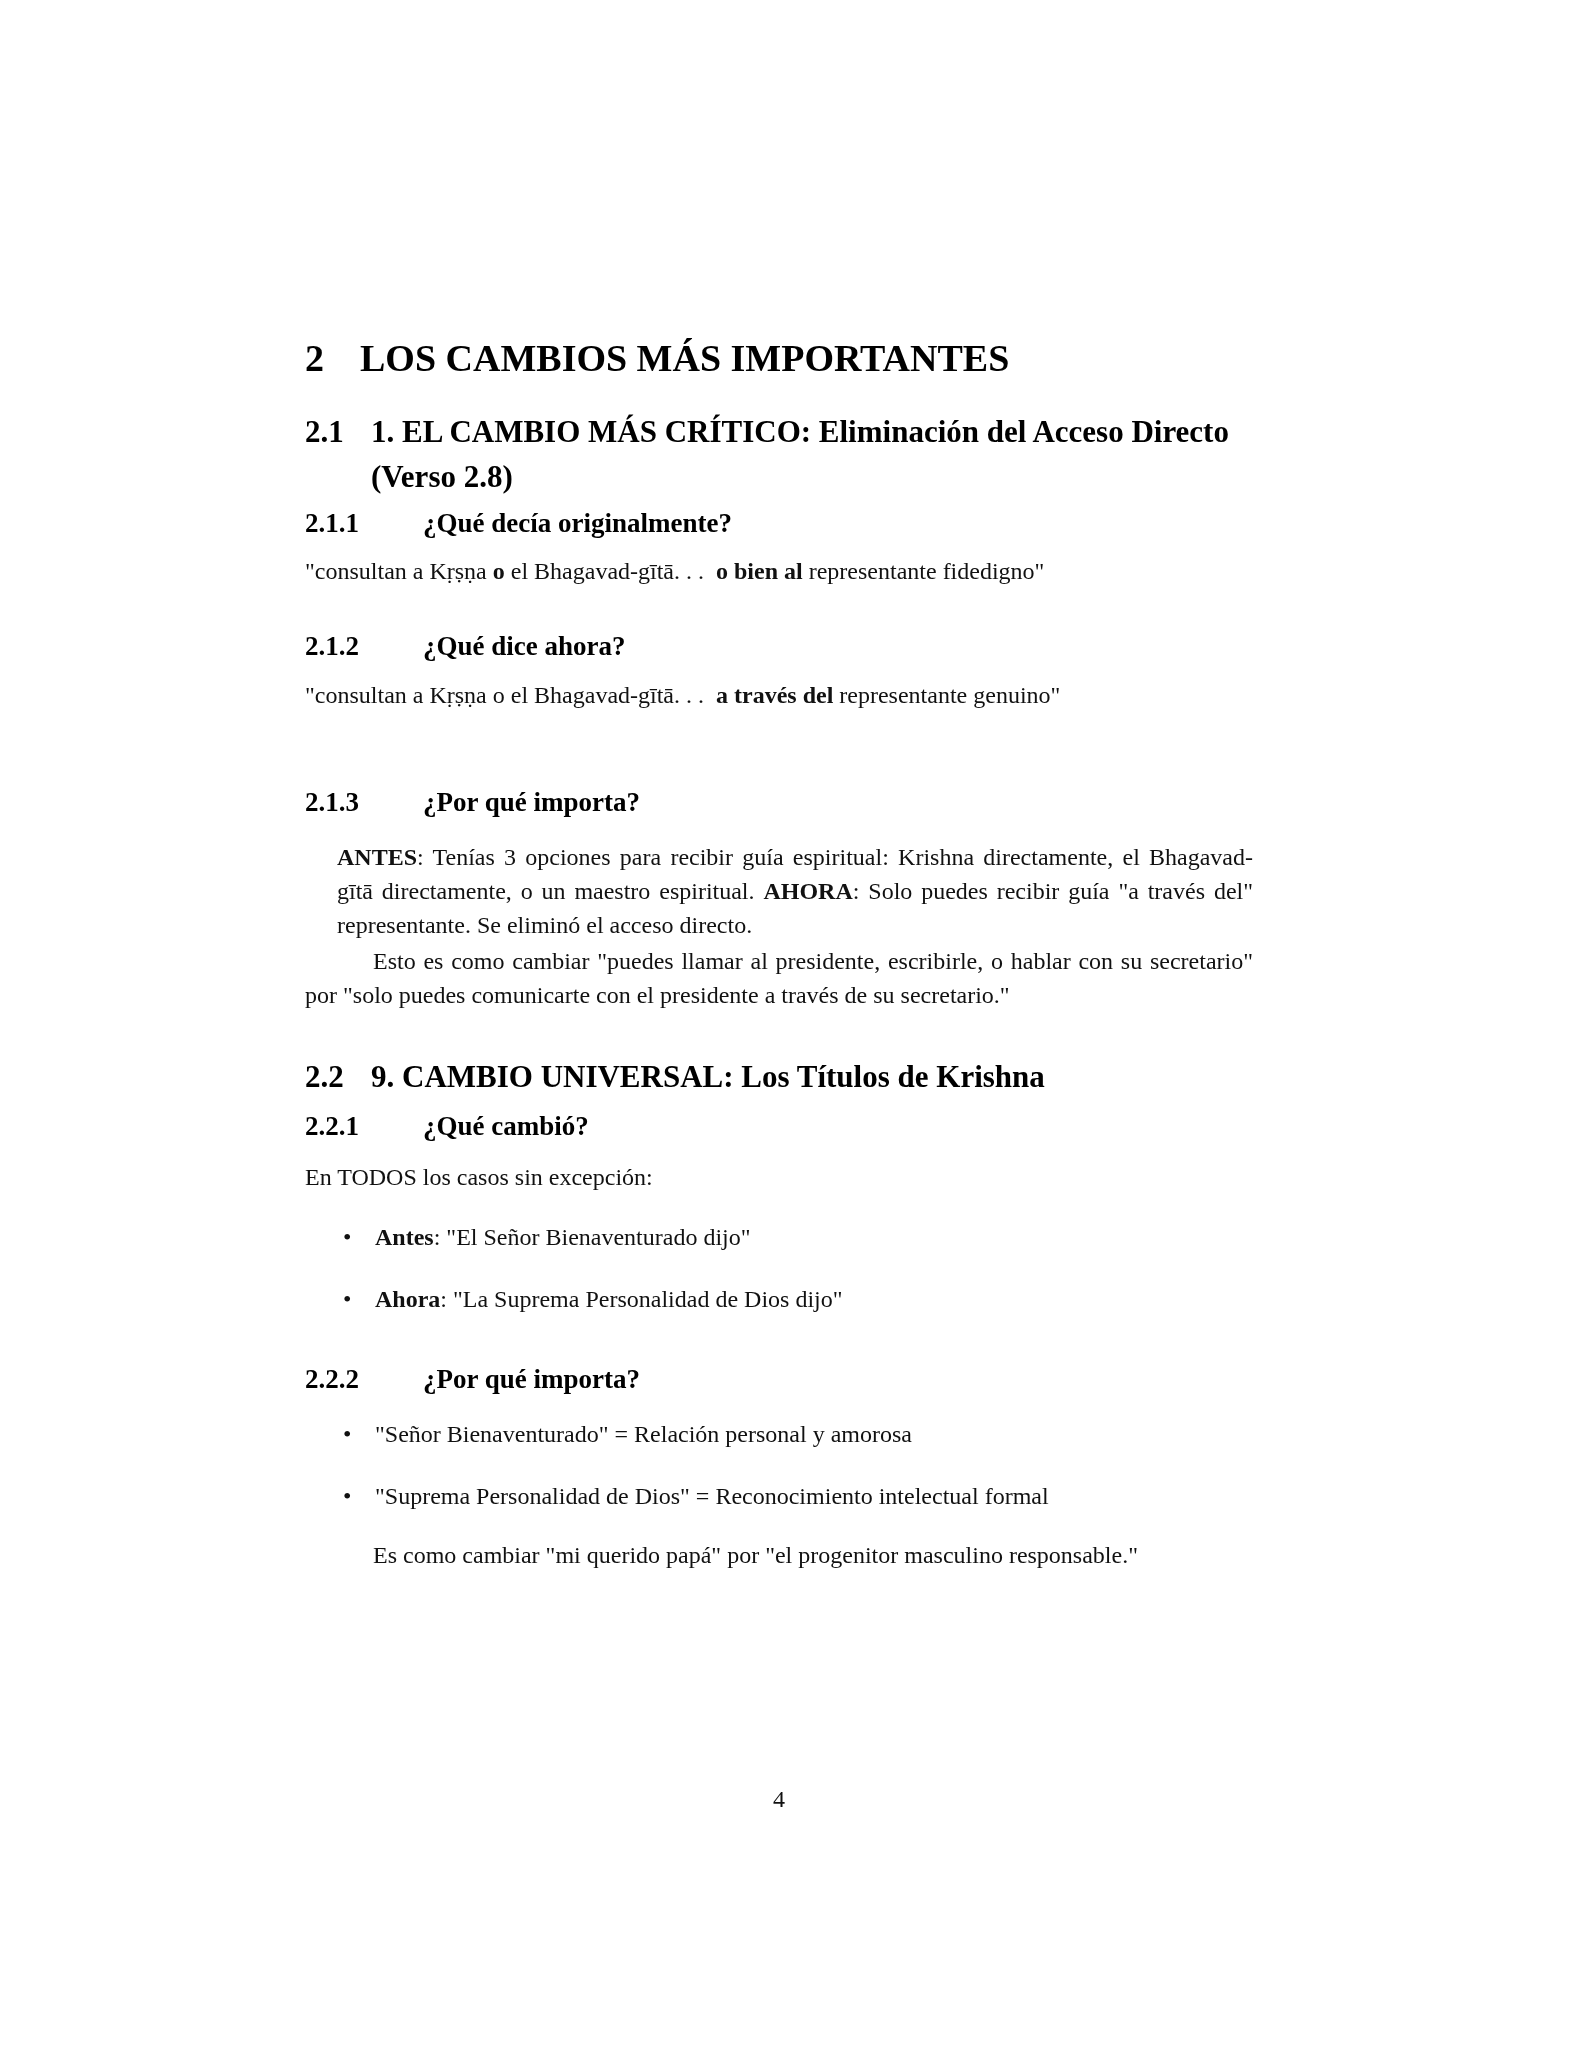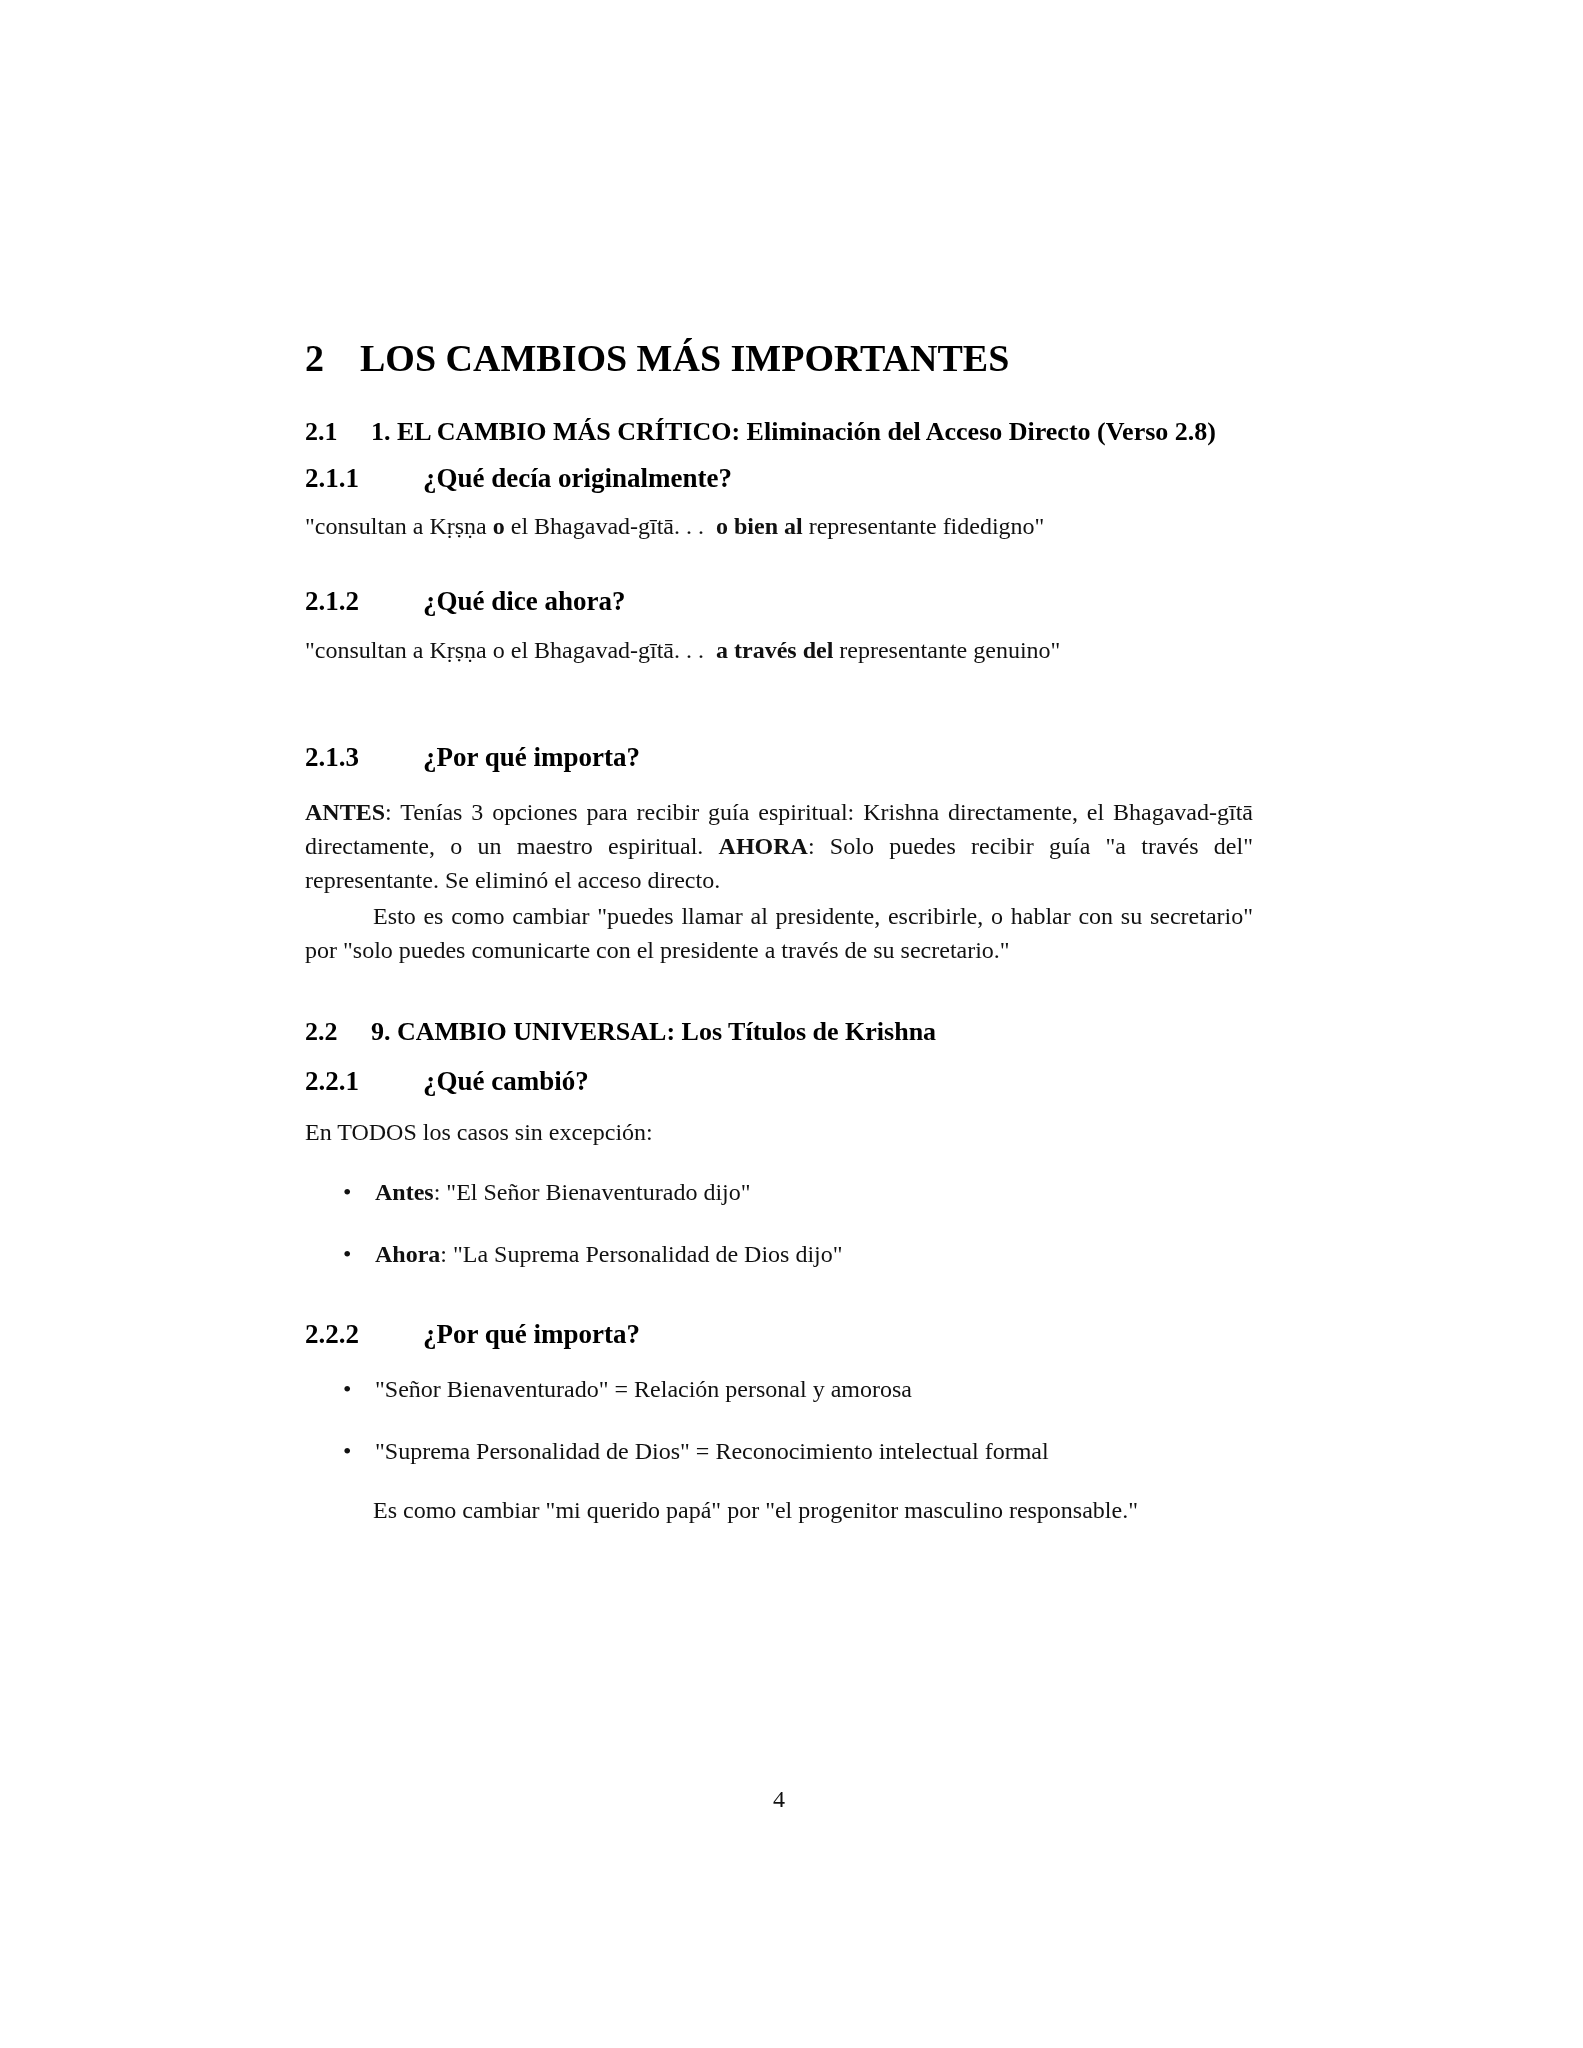--- a/index.html
+++ b/index.html
@@ -22,41 +22,41 @@
     box-sizing: content-box;
   }
   .sec-h1, .sec-h2, .sec-h3 {
     display: flex;
     align-items: baseline;
     font-weight: bold;
     margin: 0;
     color: #000000;
   }
   .sec-h1 { font-size: 38px; line-height: 40px; }
-  .sec-h2 { font-size: 26px; line-height: 45px; }
+  .sec-h2 { font-size: 31px; line-height: 45px; }
   .sec-h3 { font-size: 27px; line-height: 36px; }
   .sec-num { flex: 0 0 auto; }
   .sec-h1 .sec-num { width: 55px; }
   .sec-h2 .sec-num { width: 66px; }
   .sec-h3 .sec-num { width: 118px; }
   .sec-title { flex: 1 1 auto; }
   p {
     margin: 0;
     font-size: 24px;
     line-height: 34px;
     text-align: justify;
     hyphens: auto;
   }
   .mt-h2a   { margin-top: 31px; }
   .mt-h3a   { margin-top: 6px; }
   .mt-quote { margin-top: 13px; }
   .mt-h3b   { margin-top: 40px; }
   .mt-quote2{ margin-top: 14px; }
   .mt-h3c   { margin-top: 72px; }
-  .mt-para1 { margin-top: 20px; }
+  .mt-para1 { margin-top: 20px; margin-left: 32px; }
   .mt-para2 { margin-top: 2px; }
   .mt-h2b   { margin-top: 42px; }
   .mt-h3d   { margin-top: 9px; justify-content: center; }
   .mt-intro { margin-top: 16px; }
   .mt-h3e   { margin-top: 45px; }
   .mt-para3 { margin-top: 25px; }
   .indent { text-indent: 68px; }
   ul.blist {
     list-style: none;
     margin: 26px 0 0 0;

